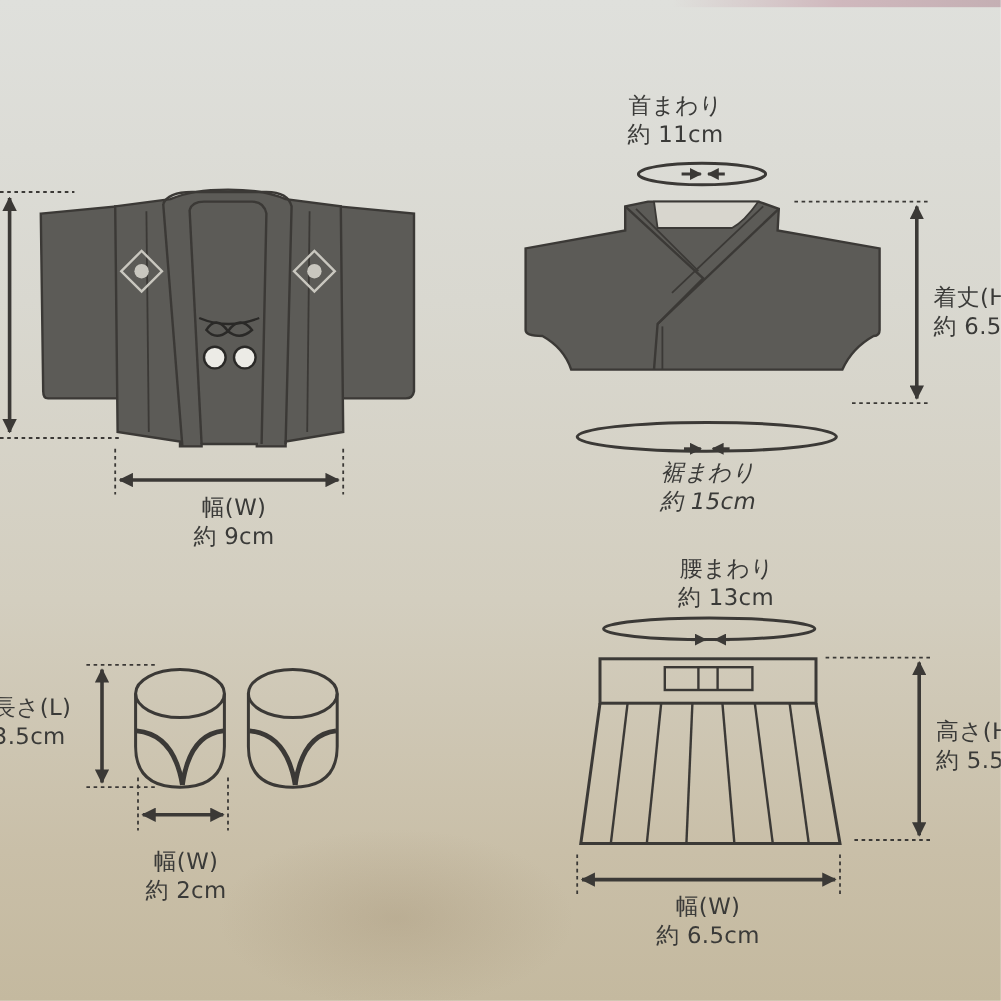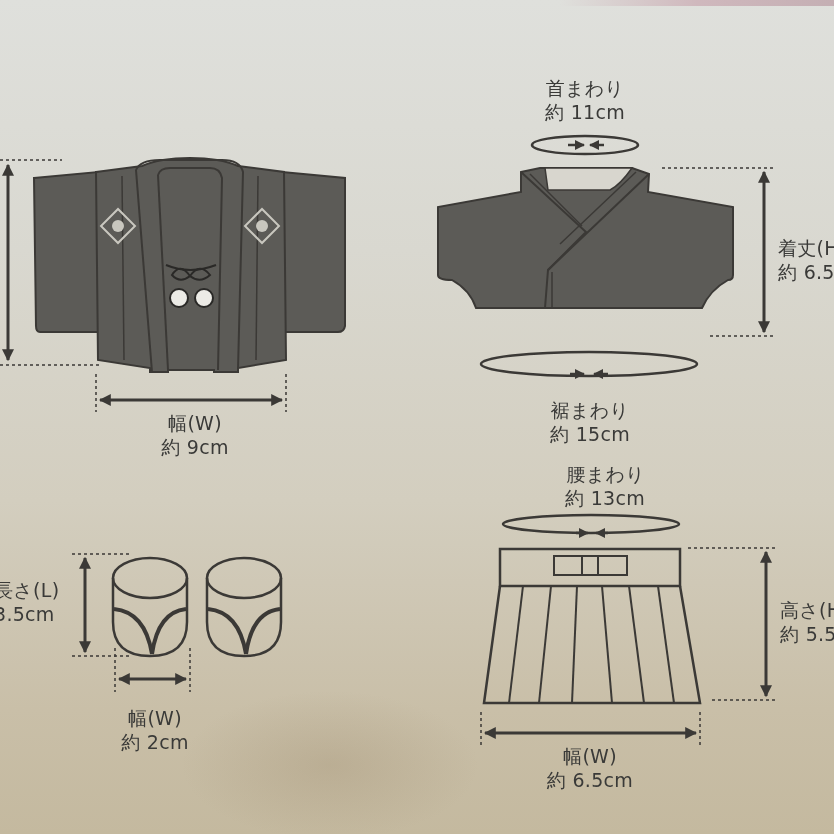--- a/index.html
+++ b/index.html
@@ -147,29 +147,29 @@
     <line x1="700" y1="712" x2="700" y2="745" stroke="#3b3936" stroke-width="1.5" stroke-dasharray="3,3"></line>
     <line x1="485" y1="733" x2="696" y2="733" stroke="#3b3936" stroke-width="3" marker-start="url(#ah)" marker-end="url(#ah)"></line>
   </g>
 </svg>
 
 <div class="label" style="left:145px; top:411px; width:100px;">
   <span>幅(W)</span>
   <span>約 9cm</span>
 </div>
 
-<div class="label" style="left:530px; top:76px; width:110px;">
+<div class="label" style="left:508px; top:76px; width:110px;">
   <span>首まわり</span>
   <span>約 11cm</span>
 </div>
 <div class="label" style="left:778px; top:236px; text-align:left;">
   <span>着丈(H</span>
   <span>約 6.5</span>
 </div>
-<div class="label" style="left:535px; top:398px; width:110px;">
+<div class="label" style="left:535px; top:382px; width:110px;font-style:italic;">
   <span>裾まわり</span>
   <span>約 15cm</span>
 </div>
 
 <div class="label" style="left:-6px; top:578px; text-align:left;">
   <span>長さ(L)</span>
   <span>3.5cm</span>
 </div>
 <div class="label" style="left:105px; top:706px; width:100px;">
   <span>幅(W)</span>

